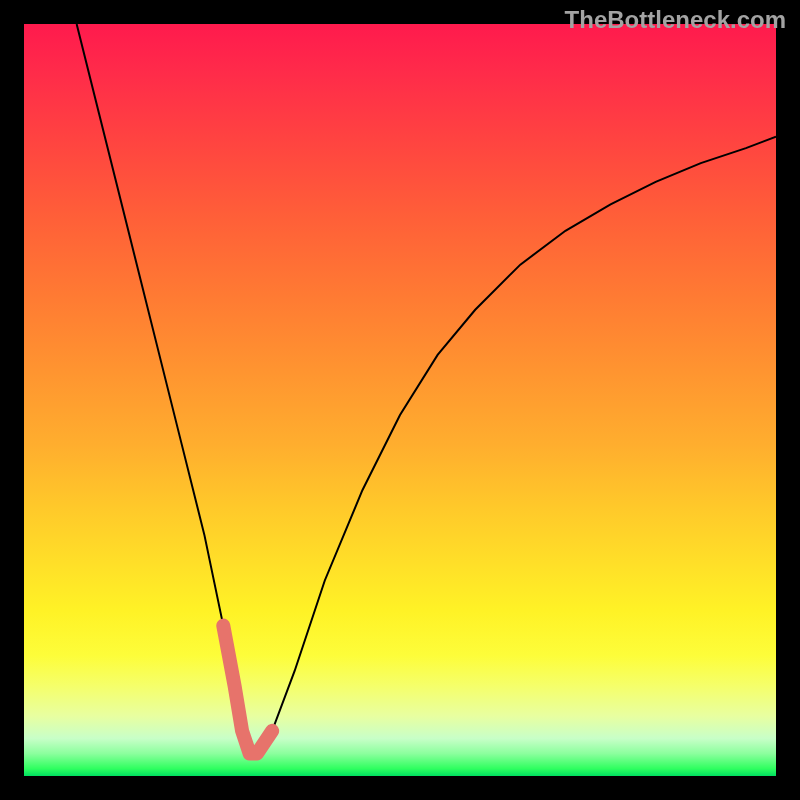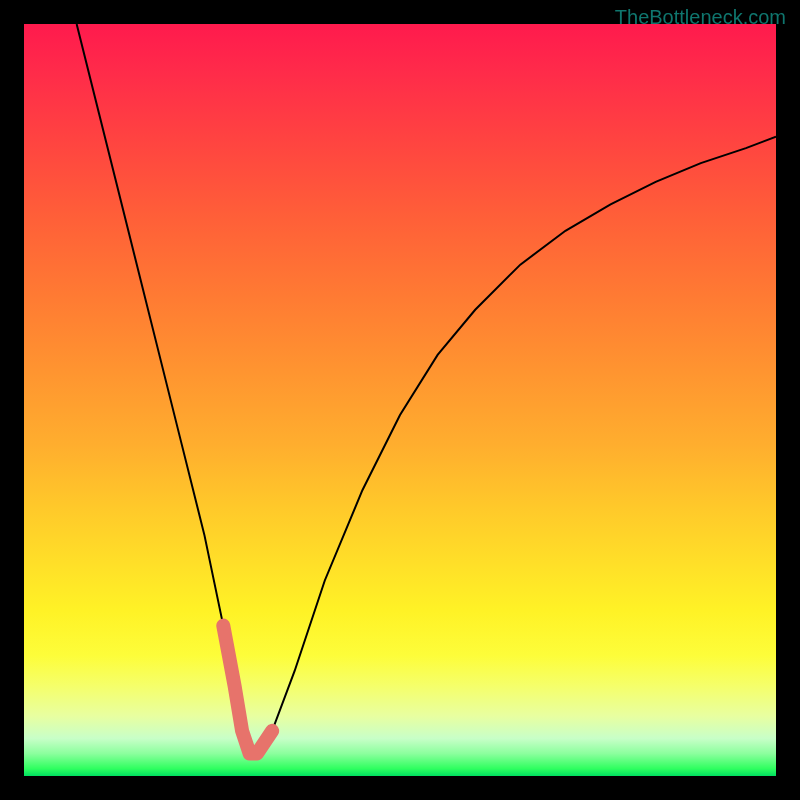--- a/index.html
+++ b/index.html
@@ -8,23 +8,23 @@
     width: 800px;
     height: 800px;
     background: #000;
     position: relative;
     font-family: Arial, Helvetica, sans-serif;
   }
   .watermark {
     position: absolute;
     top: 6px;
     right: 14px;
-    color: #0f766e;
-    font-size: 20px;
-    font-weight: 400;
+    color: #a3a3a3;
+    font-size: 24px;
+    font-weight: 700;
     letter-spacing: 0px;
     z-index: 10;
   }
   .outer-frame {
     position: absolute;
     left: 0;
     top: 0;
     width: 800px;
     height: 800px;
     box-sizing: border-box;

